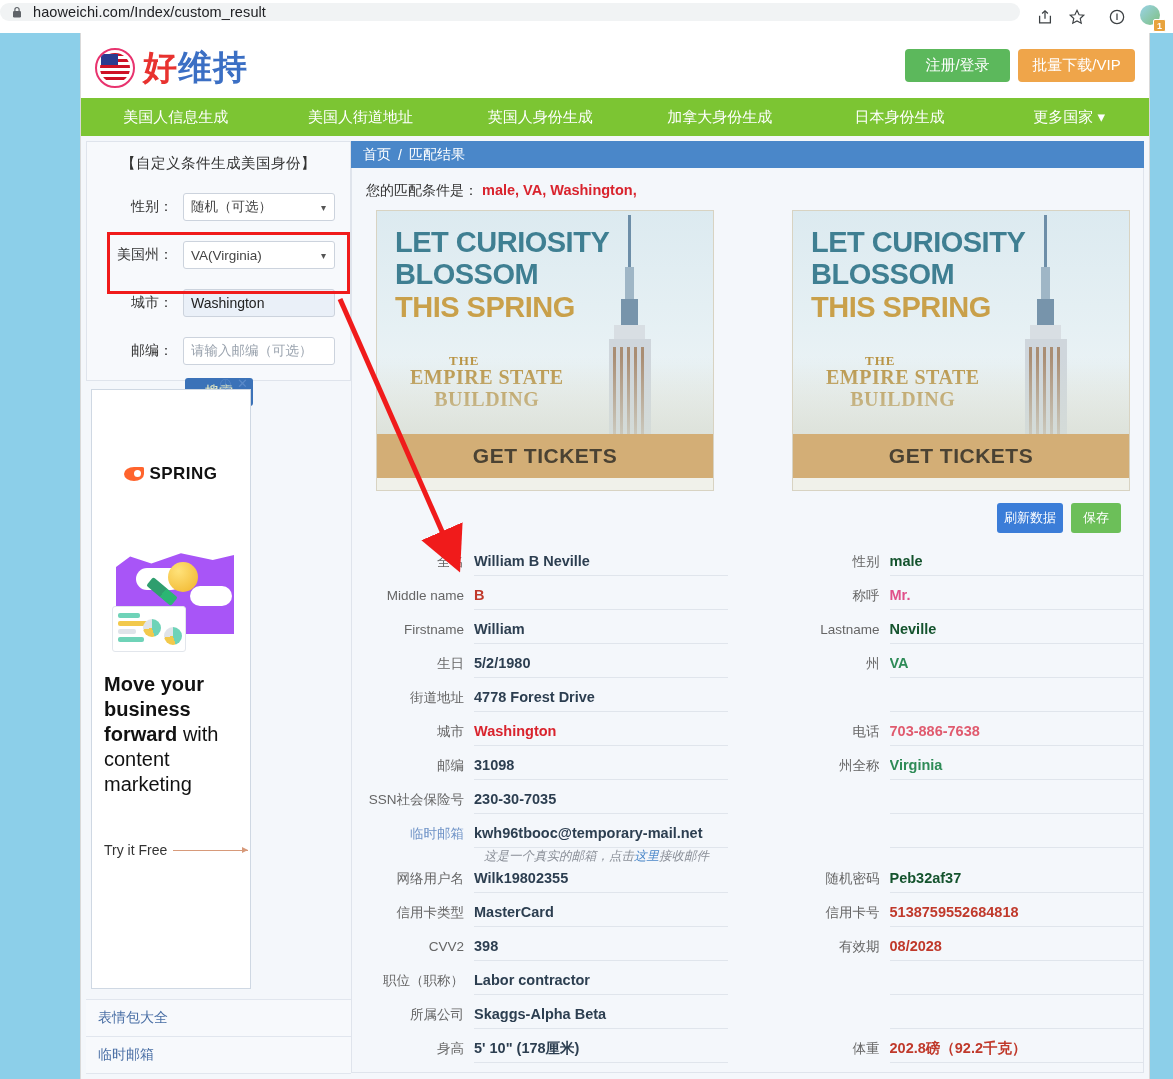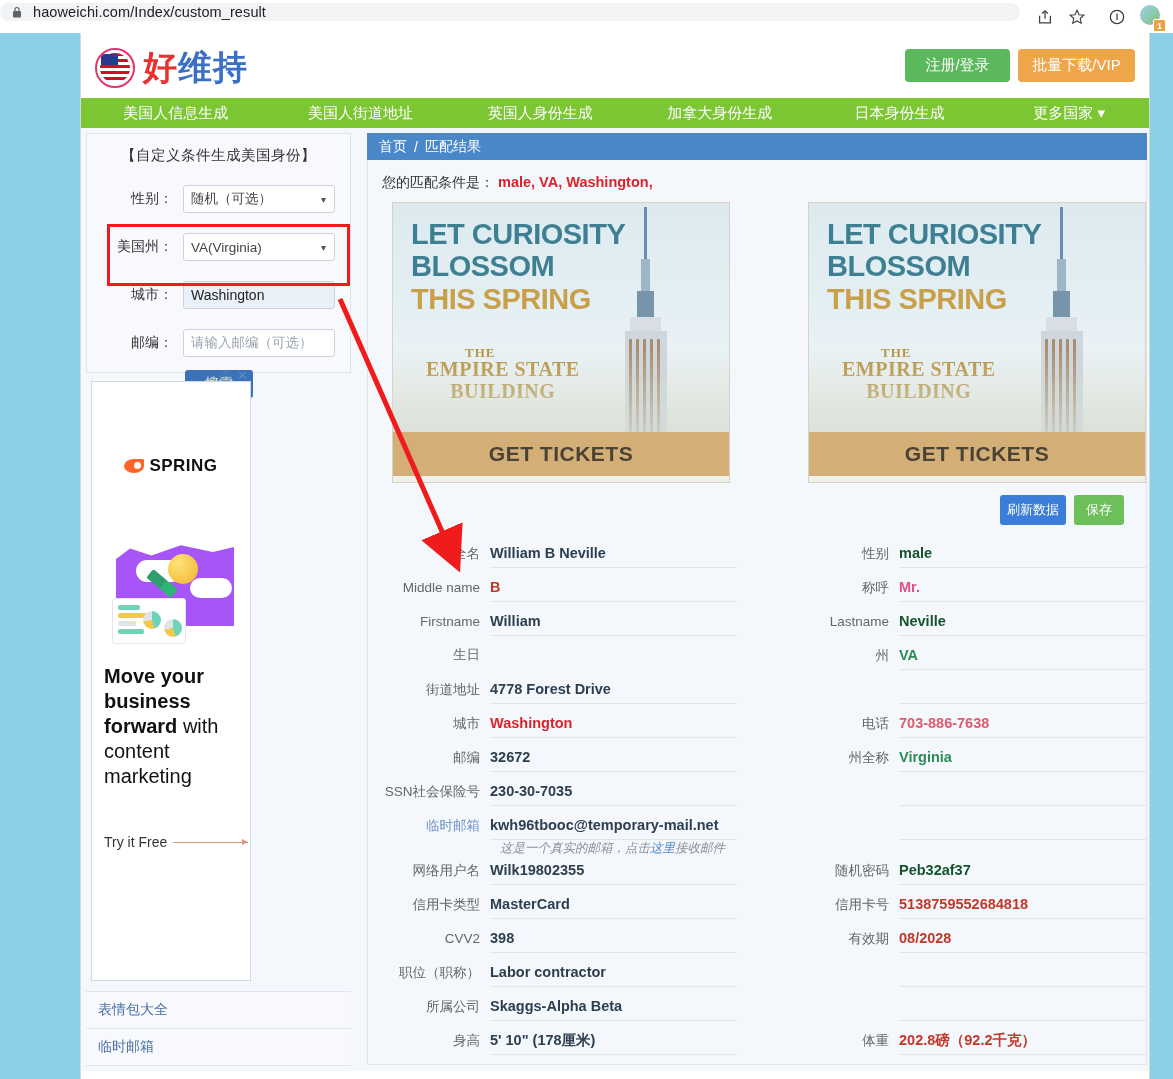--- a/index.html
+++ b/index.html
@@ -75,21 +75,21 @@
   .hdr-btn {
     position: absolute; top: 16px; height: 33px; border-radius: 4px;
     color: #fff; font-size: 15px; display: flex; align-items: center; justify-content: center;
     cursor: pointer; border: none;
   }
   #btn-register { left: 824px; width: 105px; background: #5cb85c; }
   #btn-vip { left: 937px; width: 117px; background: #efa54a; }
 
   
   #nav {
-    height: 30px; background: #7cc533;
+    height: 38px; background: #7cc533;
     display: flex; align-items: center;
   }
   .nav-item {
     color: #ffffff; font-size: 15px; cursor: pointer; white-space: nowrap;
     text-align: center;
   }
   .nav-item:nth-child(1){ width: 190px; }
   .nav-item:nth-child(2){ width: 180px; }
   .nav-item:nth-child(3){ width: 180px; }
   .nav-item:nth-child(4){ width: 180px; }
@@ -171,21 +171,21 @@
     border-left: 6px solid #d79a7a; border-top:3px solid transparent; border-bottom:3px solid transparent; }
 
   .side-link {
     height: 37px; display: flex; align-items: center; padding-left: 12px;
     font-size: 14px; color: #4a6fa5; border-bottom: 1px solid #e1e6ee;
     background: #f7f9fc; cursor: pointer;
   }
   #side-links { margin-top: 10px; border-top: 1px solid #e1e6ee; }
 
   
-  #right-col { flex: 1; margin-left: 16px; position: relative; }
+  #right-col { flex: 1; margin-left: 0; position: relative; }
   #crumb {
     height: 27px; background: #4a87c9; color: #fff; font-size: 14px;
     display: flex; align-items: center; padding-left: 12px;
   }
   #crumb .sep { margin: 0 7px; }
   #result-panel { background:#f4f7fb; border:1px solid #dfe4ec; border-top:none; height: 905px; position:relative;}
   #cond { font-size: 14px; color: #333; padding: 14px 0 0 14px; }
   #cond .val { color: #d9232d; font-weight: bold; font-size: 14.5px; margin-left: 4px; }
 
   
@@ -200,21 +200,21 @@
   .banner .b2 { position:absolute; left:18px; top:80px; font-size:29px; font-weight:bold;
     color:#c9a04a; letter-spacing:-.5px; }
   .banner .the { position:absolute; left:72px; top:142px; font-size:13px; font-weight:bold;
     color:#b8913f; font-family:"Liberation Serif", serif; letter-spacing:1px;}
   .banner .esb { position:absolute; left:33px; top:155px; font-size:20px; font-weight:bold;
     color:#b8913f; font-family:"Liberation Serif", serif; line-height:22px; letter-spacing:.5px;}
   .banner .tower {
     position:absolute; right: 52px; top: 0; width: 62px; height: 240px;
   }
   .banner .gold-bar {
-    position:absolute; left:0; bottom:6px; width:100%; height:44px; background:#d3ae76;
+    position:absolute; left:0; bottom:12px; width:100%; height:44px; background:#d3ae76;
     display:flex; align-items:center; justify-content:center;
     font-size:21px; font-weight:bold; color:#4a4233; letter-spacing:.5px;
   }
   .banner .skyline {
     position:absolute; left:0; bottom:44px; width:100%; height:90px;
     background: linear-gradient(180deg, rgba(226,232,228,0) 0%, rgba(214,221,214,.85) 100%);
   }
 
   
   #actions { position:absolute; right: 22px; top: 335px; display:flex; gap:8px; }
@@ -498,20 +498,21 @@
                   <div class="val navy">William</div>
                 </div>
                 <div class="dcell right">
                   <div class="lbl">Lastname</div>
                   <div class="val gold">Neville</div>
                 </div>
               </div>
               <div class="drow">
                 <div class="dcell left">
                   <div class="lbl">生日</div>
+                  <div class="val navy">5/2/1980</div>
                 </div>
                 <div class="dcell right">
                   <div class="lbl">州</div>
                   <div class="val green">VA</div>
                 </div>
               </div>
               <div class="drow">
                 <div class="dcell left">
                   <div class="lbl">街道地址</div>
                   <div class="val navy">4778 Forest Drive</div>
@@ -527,21 +528,21 @@
                   <div class="val red">Washington</div>
                 </div>
                 <div class="dcell right">
                   <div class="lbl">电话</div>
                   <div class="val rose">703-886-7638</div>
                 </div>
               </div>
               <div class="drow">
                 <div class="dcell left">
                   <div class="lbl">邮编</div>
-                  <div class="val navy">32672</div>
+                  <div class="val navy">31098</div>
                 </div>
                 <div class="dcell right">
                   <div class="lbl">州全称</div>
                   <div class="val green">Virginia</div>
                 </div>
               </div>
               <div class="drow">
                 <div class="dcell left">
                   <div class="lbl">SSN社会保险号</div>
                   <div class="val navy">230-30-7035</div>

